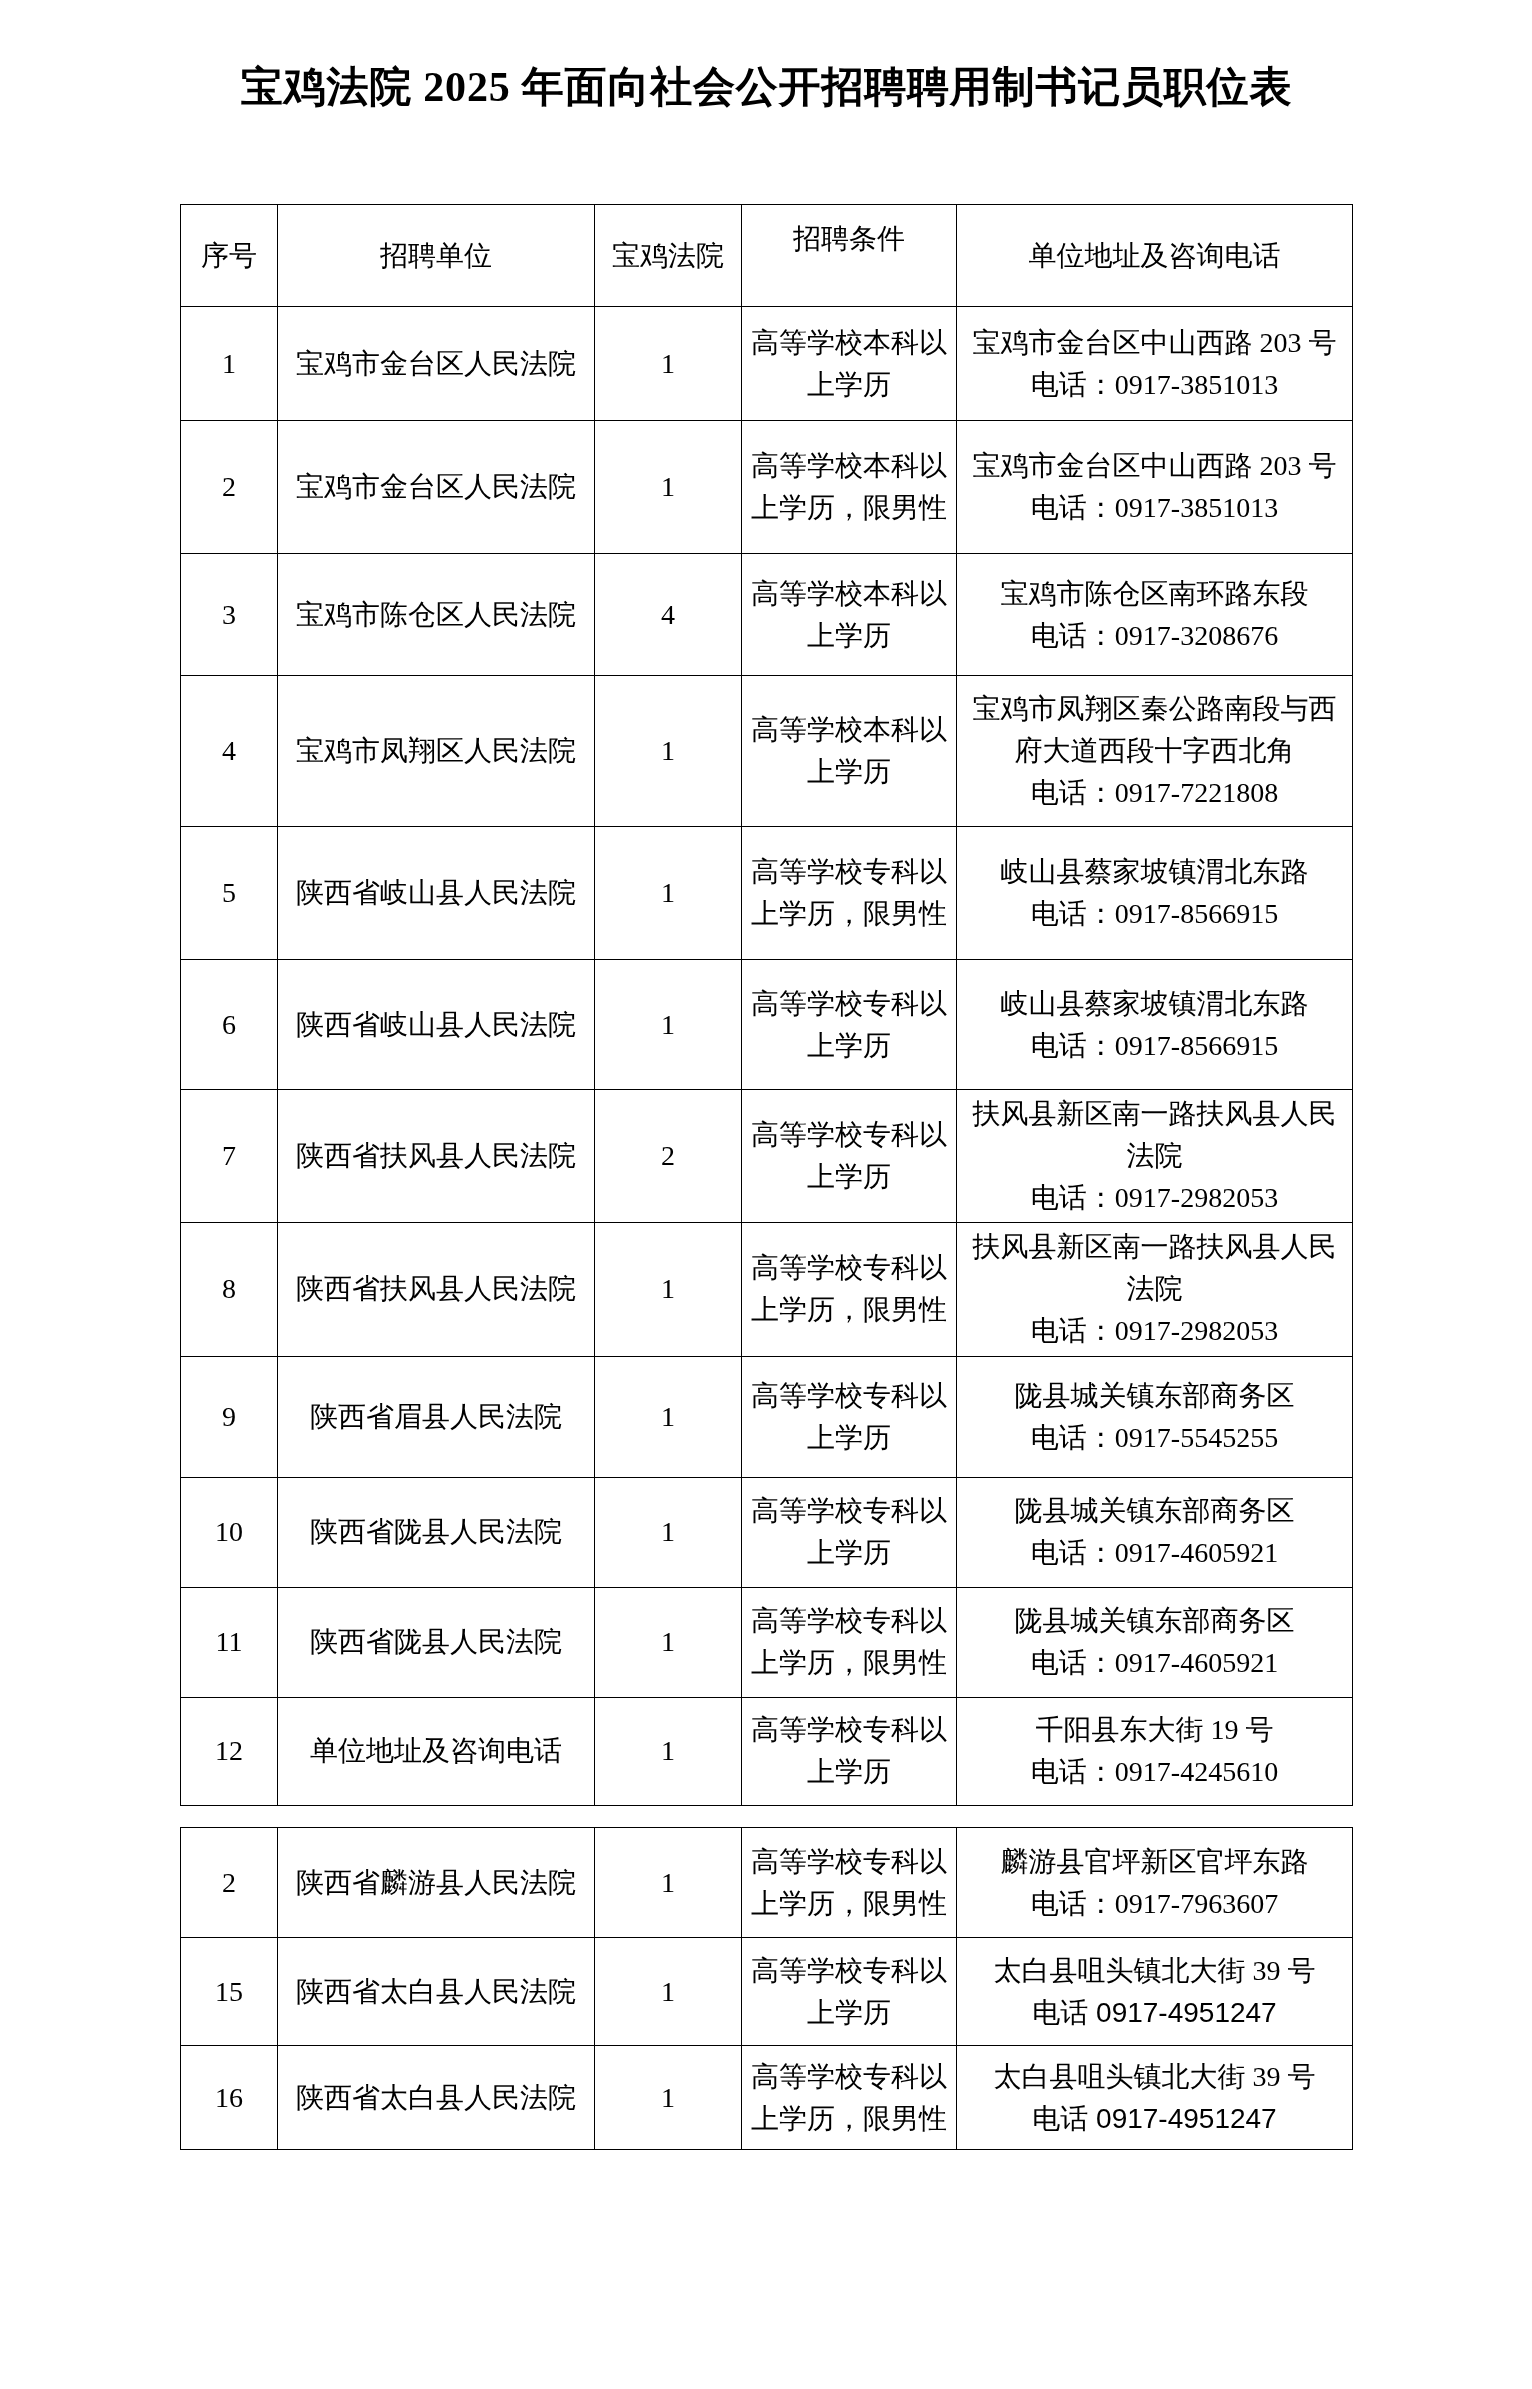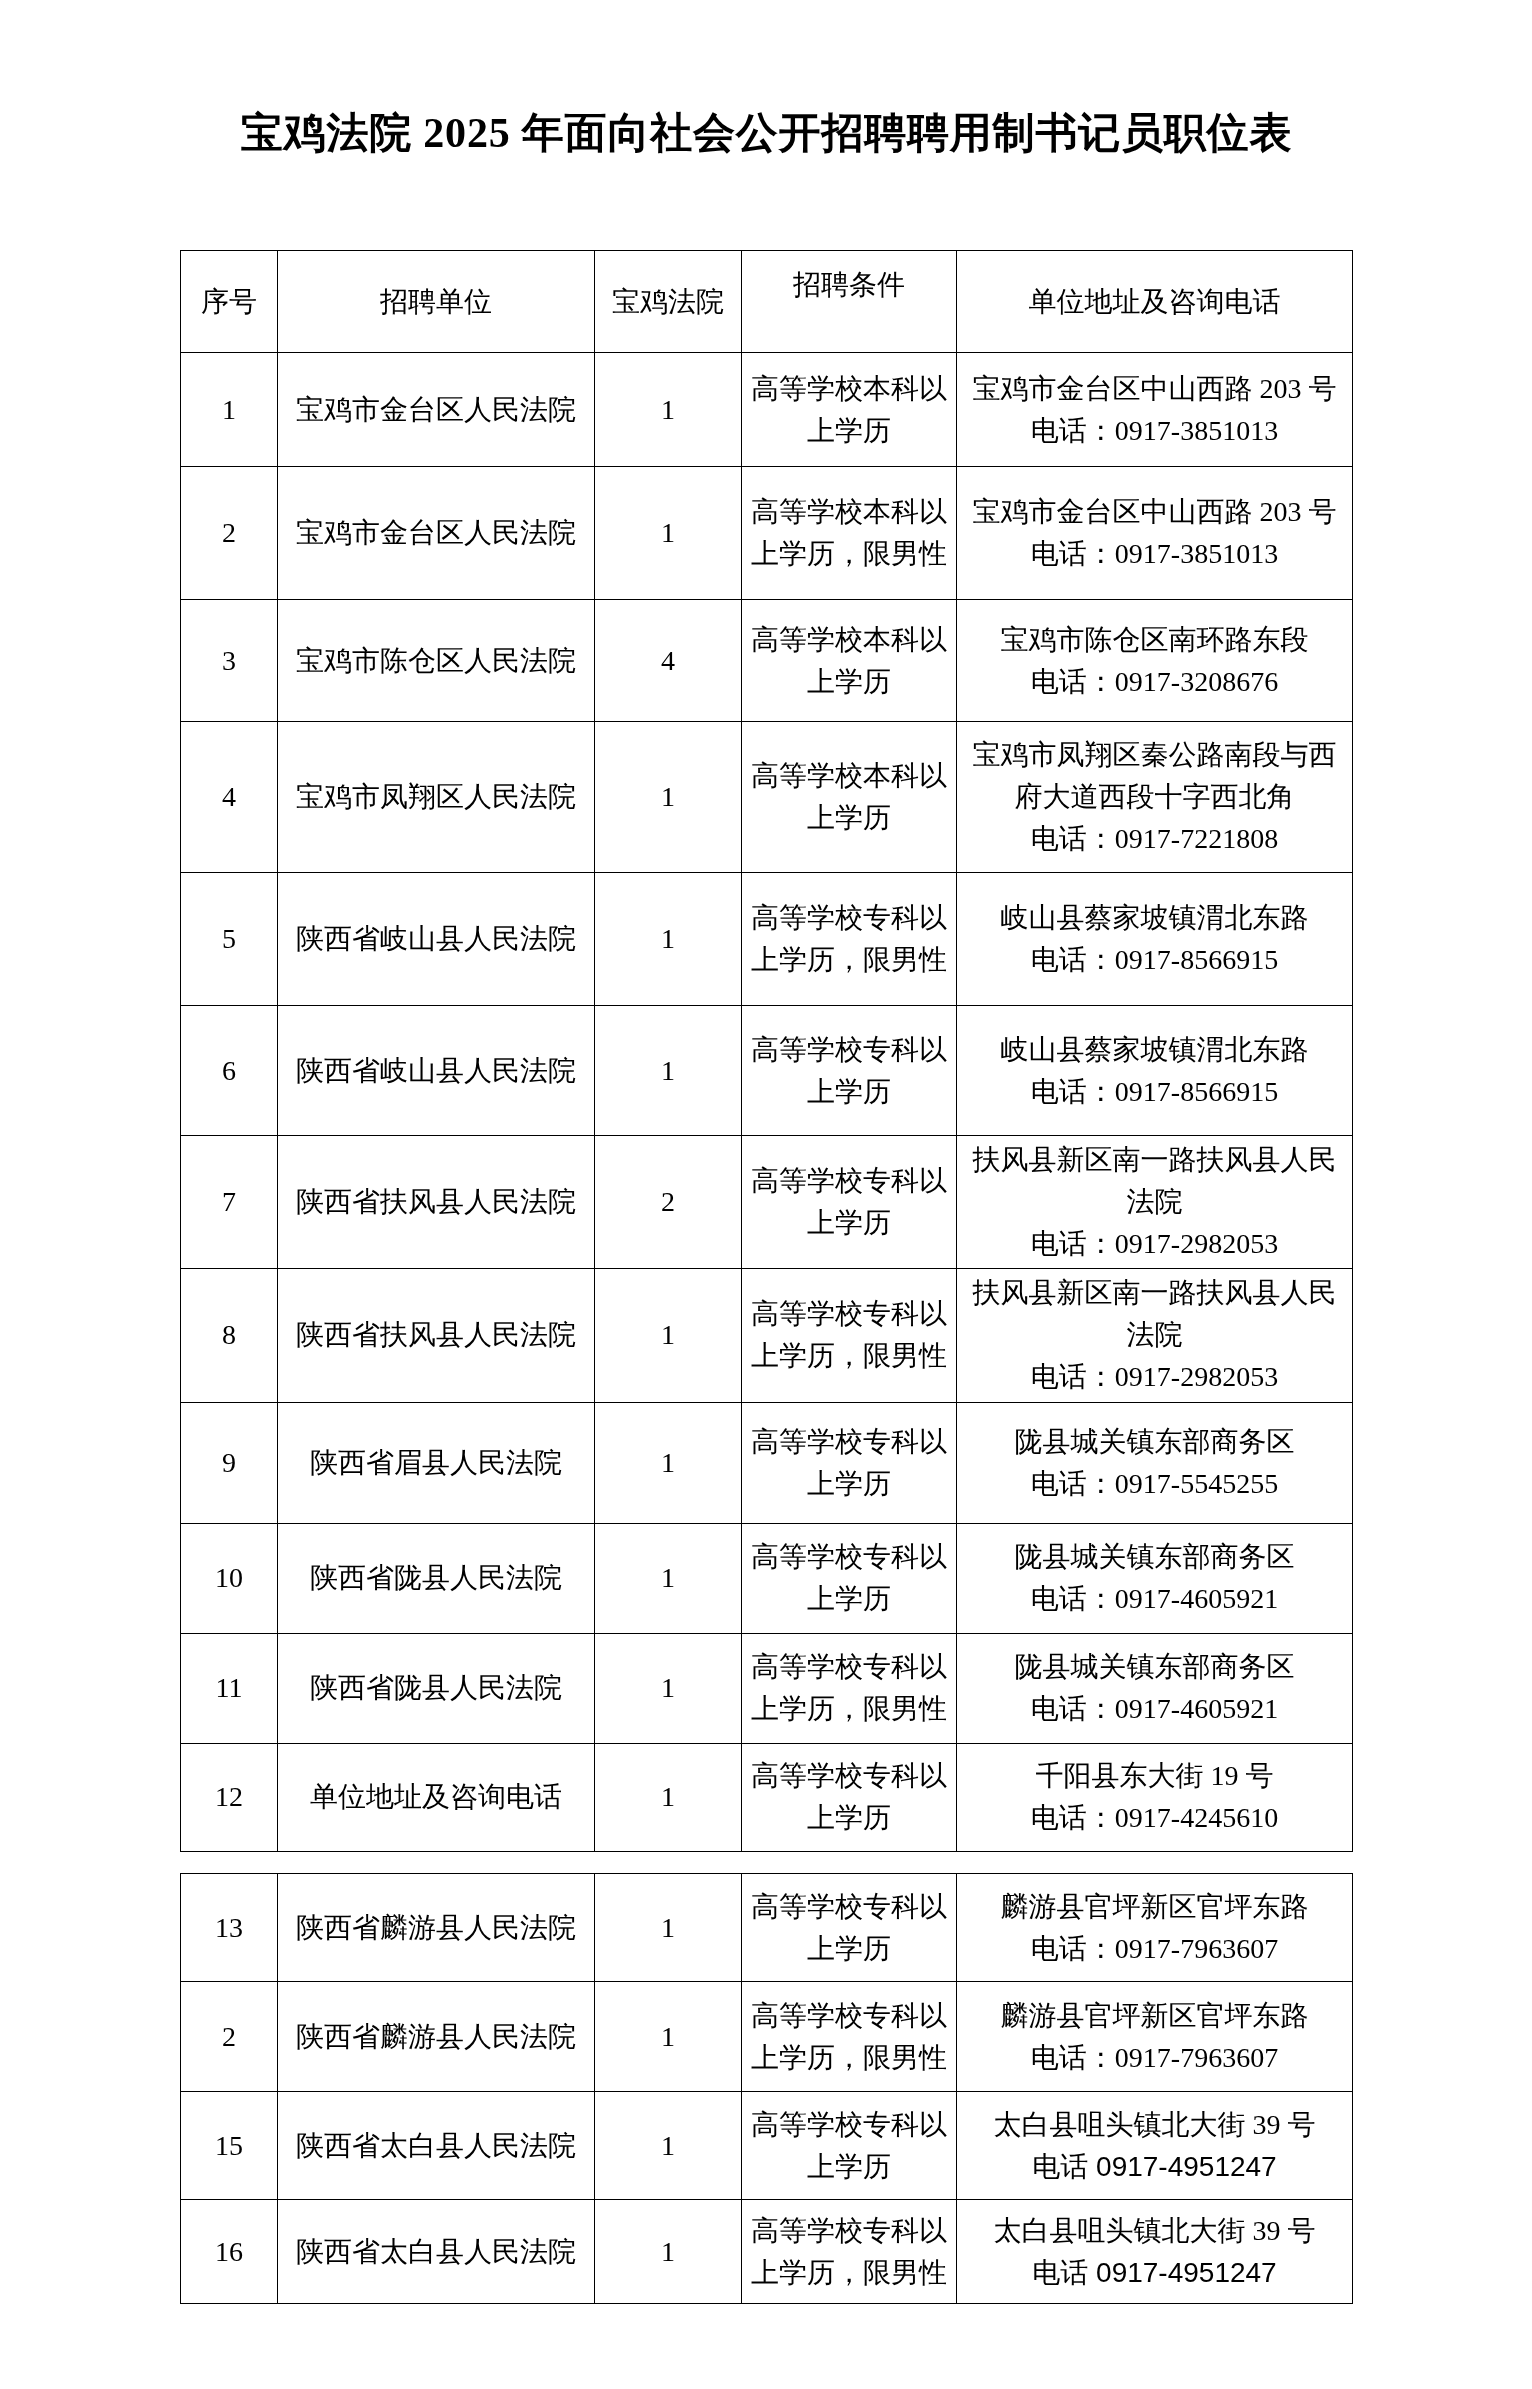--- a/index.html
+++ b/index.html
@@ -4,21 +4,21 @@
 <style>
   html, body { margin: 0; padding: 0; }
   body {
     width: 1533px;
     height: 2389px;
     background: #ffffff;
     color: #000000;
     font-family: "Liberation Serif", "DejaVu Serif", serif;
     overflow: hidden;
   }
-  .page { padding-top: 110px; }
+  .page { padding-top: 64px; }
 
   .doc-title {
     text-align: center;
     font-size: 42px;
     font-weight: bold;
     line-height: 1.1;
     margin: 0;
     letter-spacing: 0.8px;
   }
 
@@ -266,33 +266,20 @@
 
   <table class="tbl tbl-cont">
     <colgroup>
       <col class="c-no">
         <col class="c-unit">
         <col class="c-count">
         <col class="c-cond">
         <col class="c-addr">
     </colgroup>
     <tbody>
-      <tr class="h140">
-        <td class="cell-seq">13</td>
-        <td class="cell-unit">陕西省麟游县人民法院</td>
-        <td class="cell-count">1</td>
-        <td class="cell-cond">
-            <div class="pre">高等学校专科以
-上学历</div>
-          </td>
-        <td class="cell-addr">
-          <div class="pre">麟游县官坪新区官坪东路</div>
-          <div class="phone">电话：0917-7963607</div>
-        </td>
-      </tr>
 
       <tr class="h142">
         <td class="cell-seq">2</td>
         <td class="cell-unit">陕西省麟游县人民法院</td>
         <td class="cell-count">1</td>
         <td class="cell-cond">
             <div class="pre">高等学校专科以
 上学历，限男性</div>
           </td>
         <td class="cell-addr">

